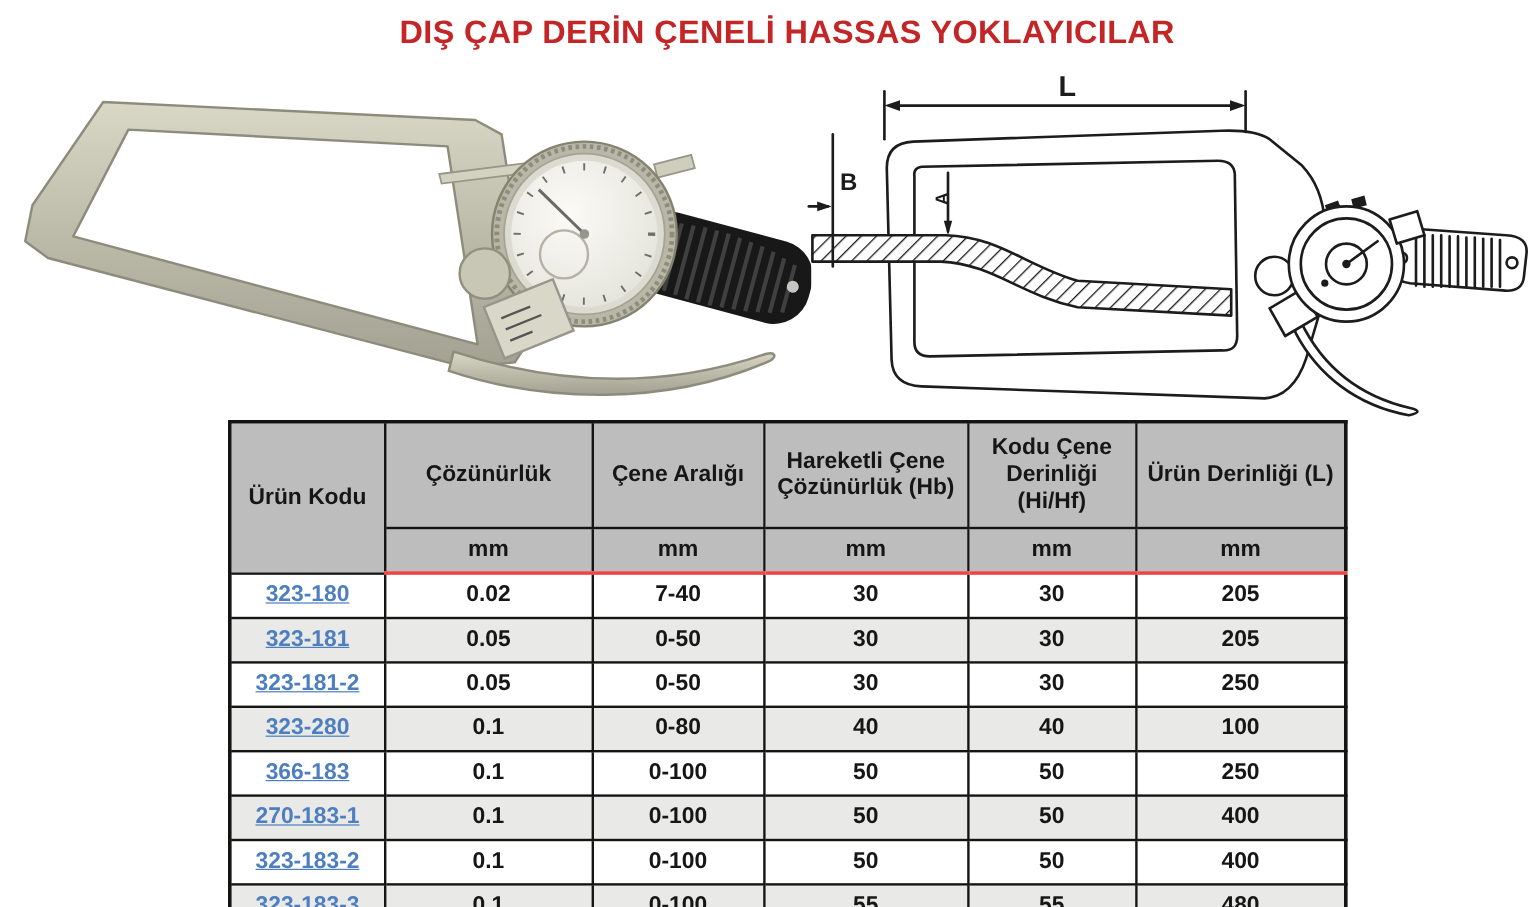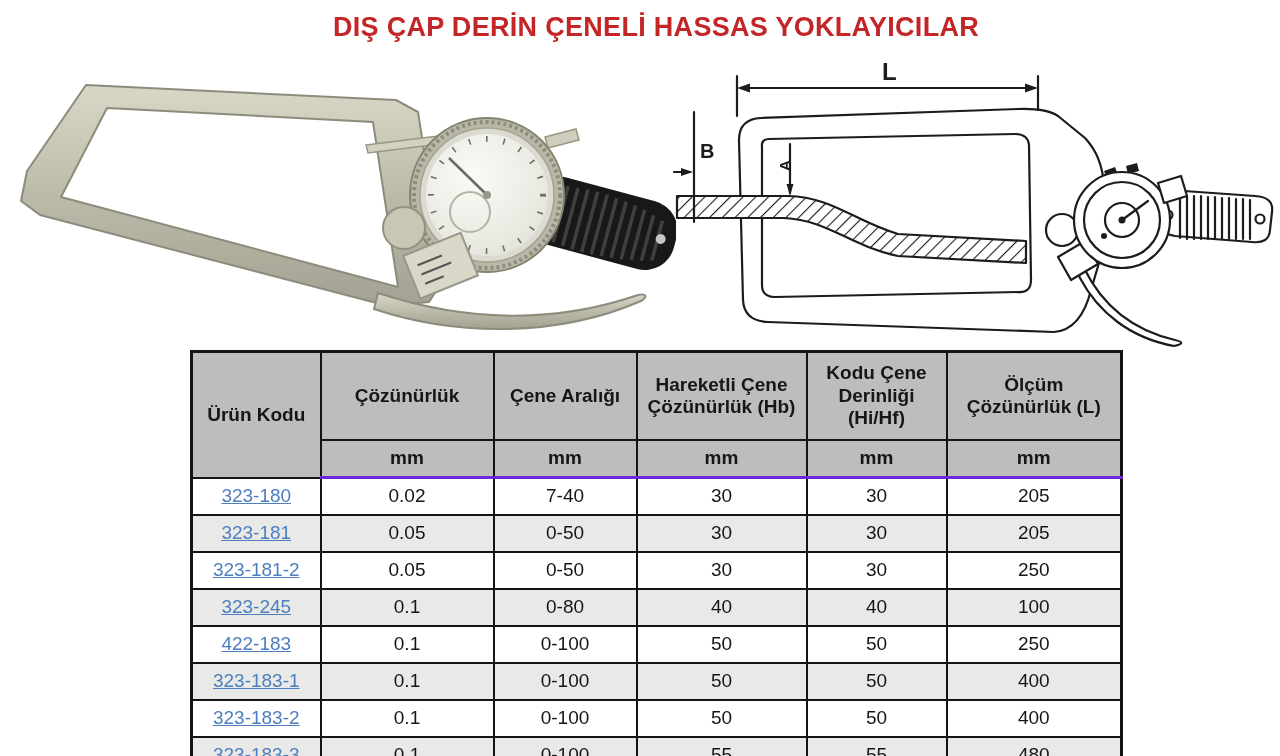--- a/index.html
+++ b/index.html
@@ -10,22 +10,22 @@
   .photo{position:absolute;left:0;top:55px;}
   .drawing{position:absolute;left:660px;top:50px;}
   table.spec{position:absolute;left:190px;top:350px;width:930px;
              border-collapse:collapse;table-layout:fixed;
              border:3px solid #141414;}
   .spec th,.spec td{border:2px solid #141414;text-align:center;vertical-align:middle;
              padding:2px 4px;font-size:19px;color:#161616;line-height:1.18;
              overflow:hidden;}
   .spec thead th{background:#bdbdbd;font-weight:bold;}
   .spec tr.names th{height:82px;}
-  .spec tr.units th{height:31px;border-bottom:3px solid #6d28d9;}
-  .spec tbody td{height:31px;font-weight:normal;background:#ffffff;}
+  .spec tr.units th{height:31px;border-bottom:3px solid #ef4444;}
+  .spec tbody td{height:31px;font-weight:bold;background:#ffffff;}
   .spec tbody tr:nth-child(even) td{background:#e9e9e8;}
   a.code{color:#4d7ebf;text-decoration:underline;cursor:pointer;}
   svg text{font-family:"Liberation Sans",sans-serif;font-weight:bold;fill:#1c1c1c;}
 </style>
 </head>
 <body>
 
 <div class="title">DIŞ ÇAP DERİN ÇENELİ HASSAS YOKLAYICILAR</div>
 
 <svg class="photo" width="676" height="302" viewBox="0 0 676 302" aria-hidden="true">
@@ -131,21 +131,21 @@
       <col style="width:140px">
       <col style="width:175px">
   </colgroup>
   <thead>
     <tr class="names">
       <th rowspan="2">Ürün Kodu</th>
       <th>Çözünürlük</th>
       <th>Çene Aralığı</th>
       <th>Hareketli Çene Çözünürlük (Hb)</th>
       <th>Kodu Çene Derinliği (Hi/Hf)</th>
-      <th>Ölçüm Çözünürlük (L)</th>
+      <th>Ürün Derinliği (L)</th>
     </tr>
     <tr class="units">
       <th>mm</th>
       <th>mm</th>
       <th>mm</th>
       <th>mm</th>
       <th>mm</th>
     </tr>
   </thead>
   <tbody>
@@ -167,37 +167,37 @@
     </tr>
     <tr>
       <td><a class="code" href="#">323-181-2</a></td>
       <td>0.05</td>
       <td>0-50</td>
       <td>30</td>
       <td>30</td>
       <td>250</td>
     </tr>
     <tr>
-      <td><a class="code" href="#">323-245</a></td>
+      <td><a class="code" href="#">323-280</a></td>
       <td>0.1</td>
       <td>0-80</td>
       <td>40</td>
       <td>40</td>
       <td>100</td>
     </tr>
     <tr>
-      <td><a class="code" href="#">422-183</a></td>
+      <td><a class="code" href="#">366-183</a></td>
       <td>0.1</td>
       <td>0-100</td>
       <td>50</td>
       <td>50</td>
       <td>250</td>
     </tr>
     <tr>
-      <td><a class="code" href="#">323-183-1</a></td>
+      <td><a class="code" href="#">270-183-1</a></td>
       <td>0.1</td>
       <td>0-100</td>
       <td>50</td>
       <td>50</td>
       <td>400</td>
     </tr>
     <tr>
       <td><a class="code" href="#">323-183-2</a></td>
       <td>0.1</td>
       <td>0-100</td>

